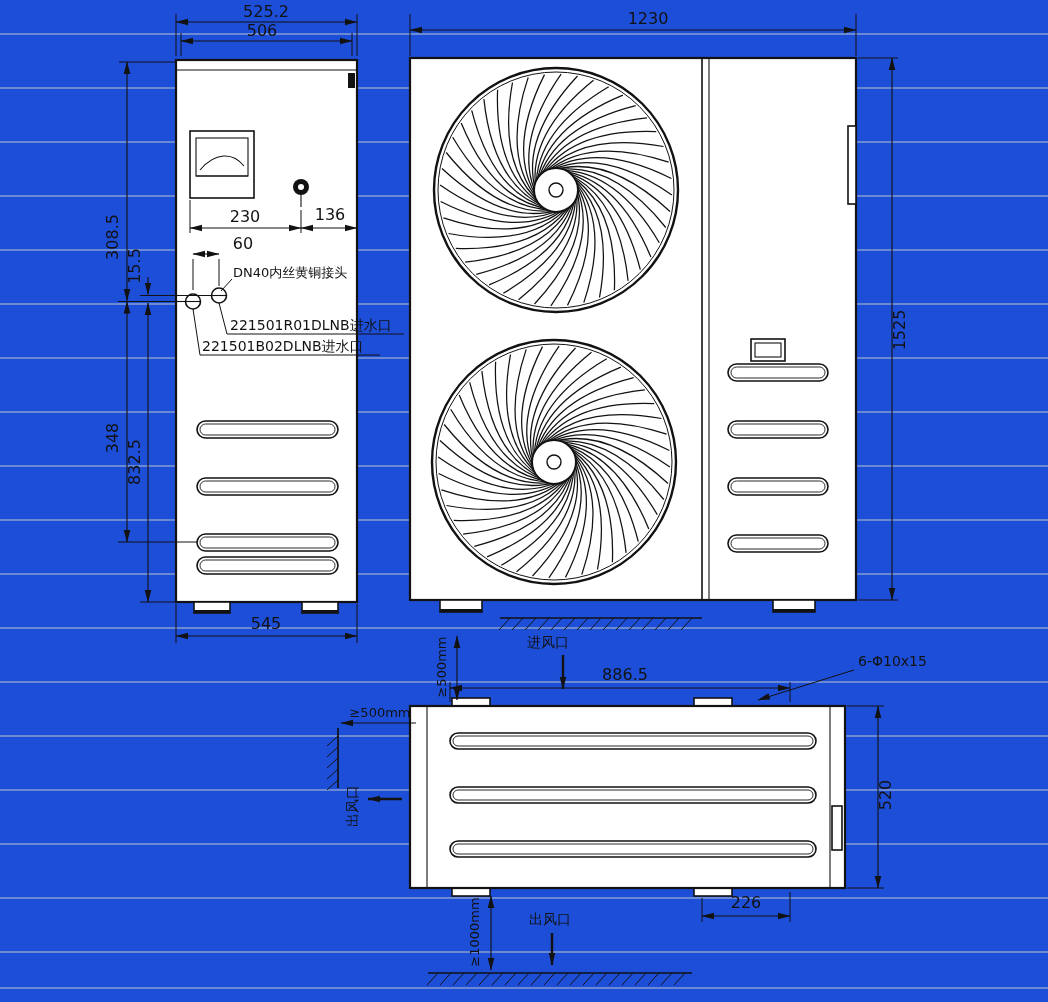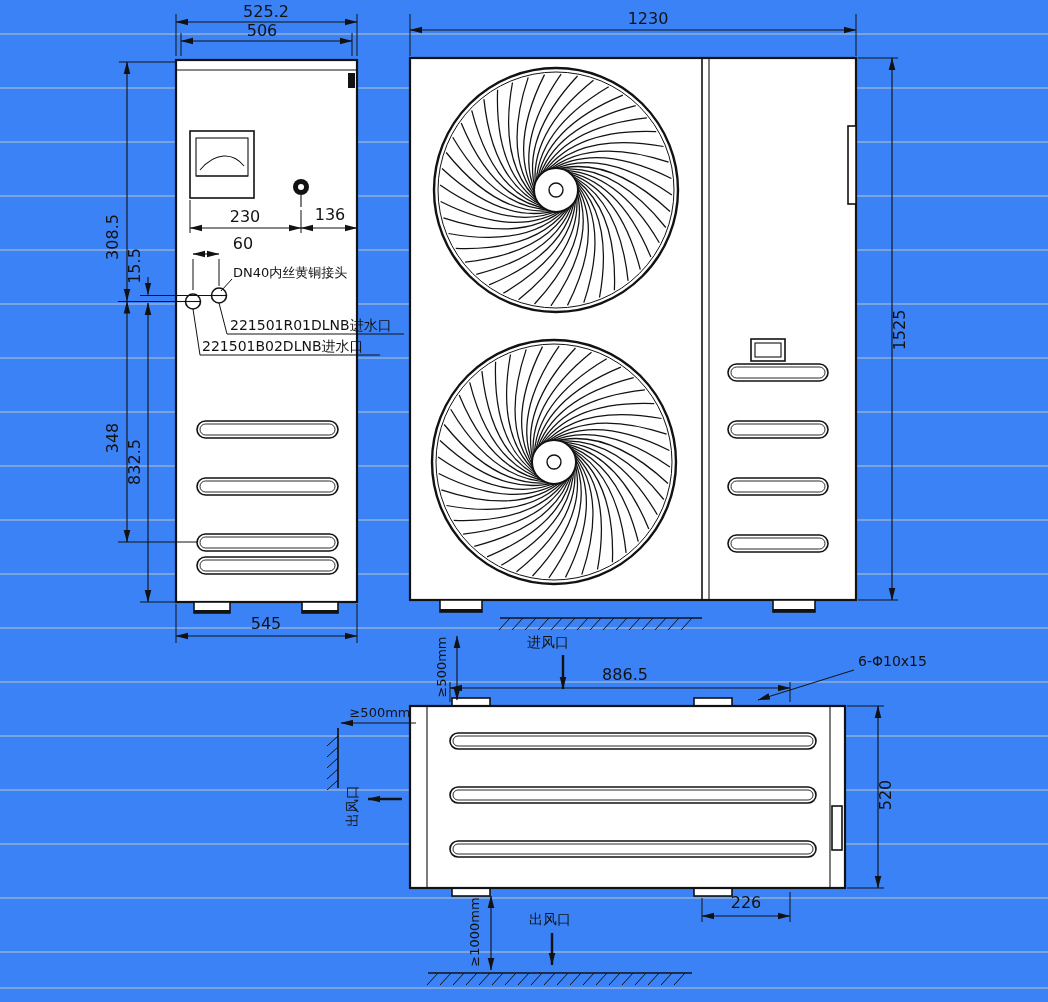--- a/index.html
+++ b/index.html
@@ -1,16 +1,16 @@
 <!DOCTYPE html>
 <html><head>
 <meta charset="utf-8">
 <style>
   html,body{margin:0;padding:0;background:#fff;}
-  #stage{position:relative;width:1048px;height:1002px;background:#3b82f6;overflow:hidden;}
+  #stage{position:relative;width:1048px;height:1002px;background:#1d4ed8;overflow:hidden;}
   svg{display:block;}
   text{fill:#121212;font-family:"DejaVu Sans","Liberation Sans",sans-serif;}
   .dim{font-size:16px;}
   .dimsm{font-size:13px;}
   .cjk{font-size:14px;}
   .cjksm{font-size:13px;}
   .gridline{stroke:#b9c6ce;stroke-width:1;}
   .outline{fill:#ffffff;stroke:#121212;stroke-width:2.2;}
   .panel{fill:#ffffff;stroke:#121212;stroke-width:1.6;}
   .thin{fill:none;stroke:#121212;stroke-width:1.1;}

